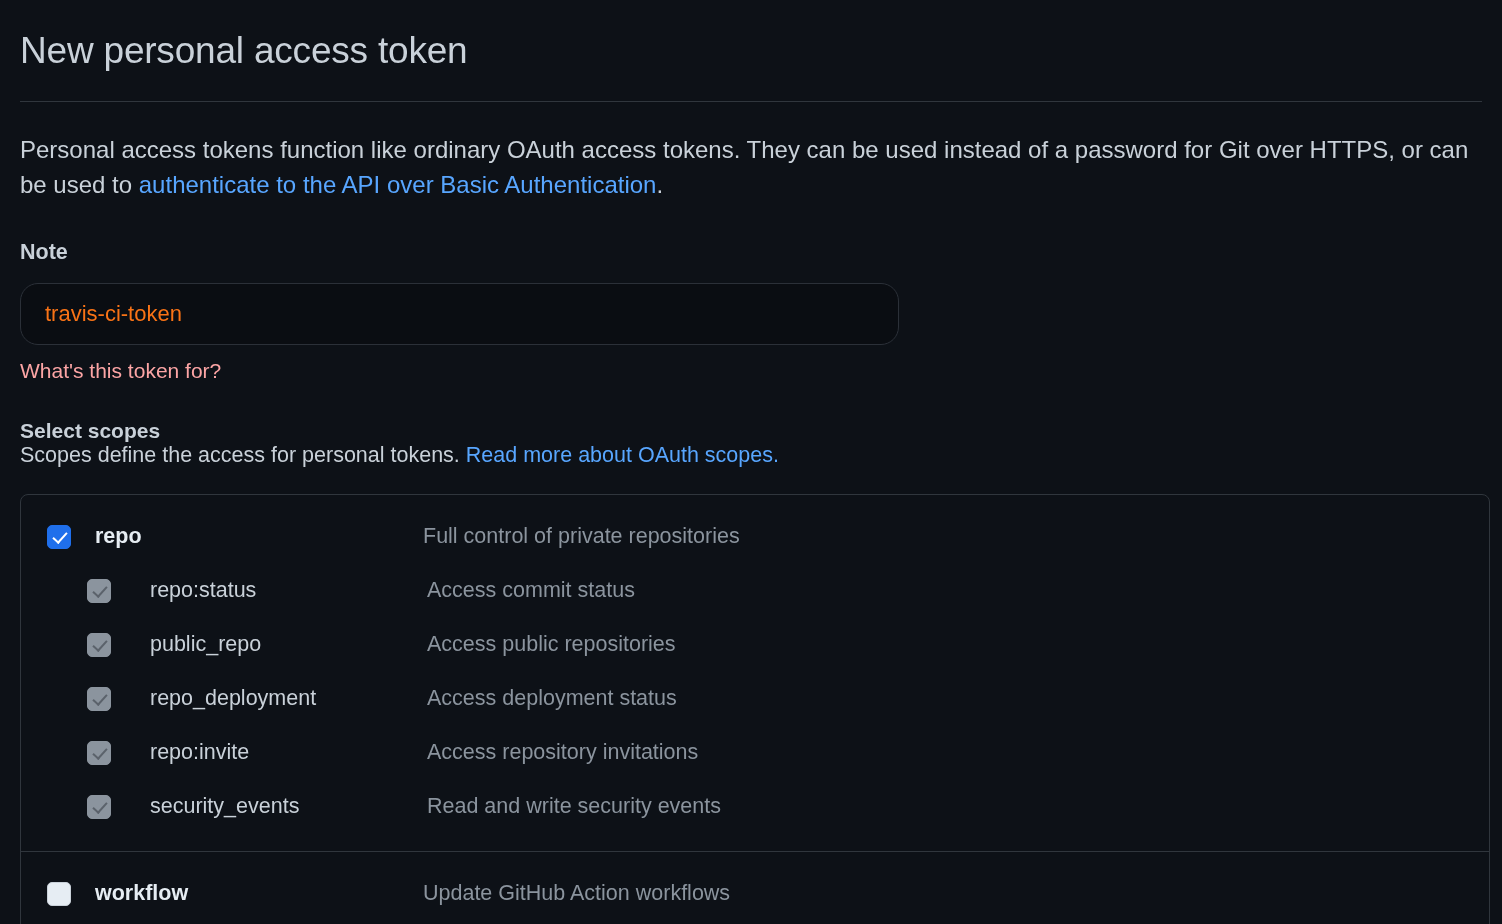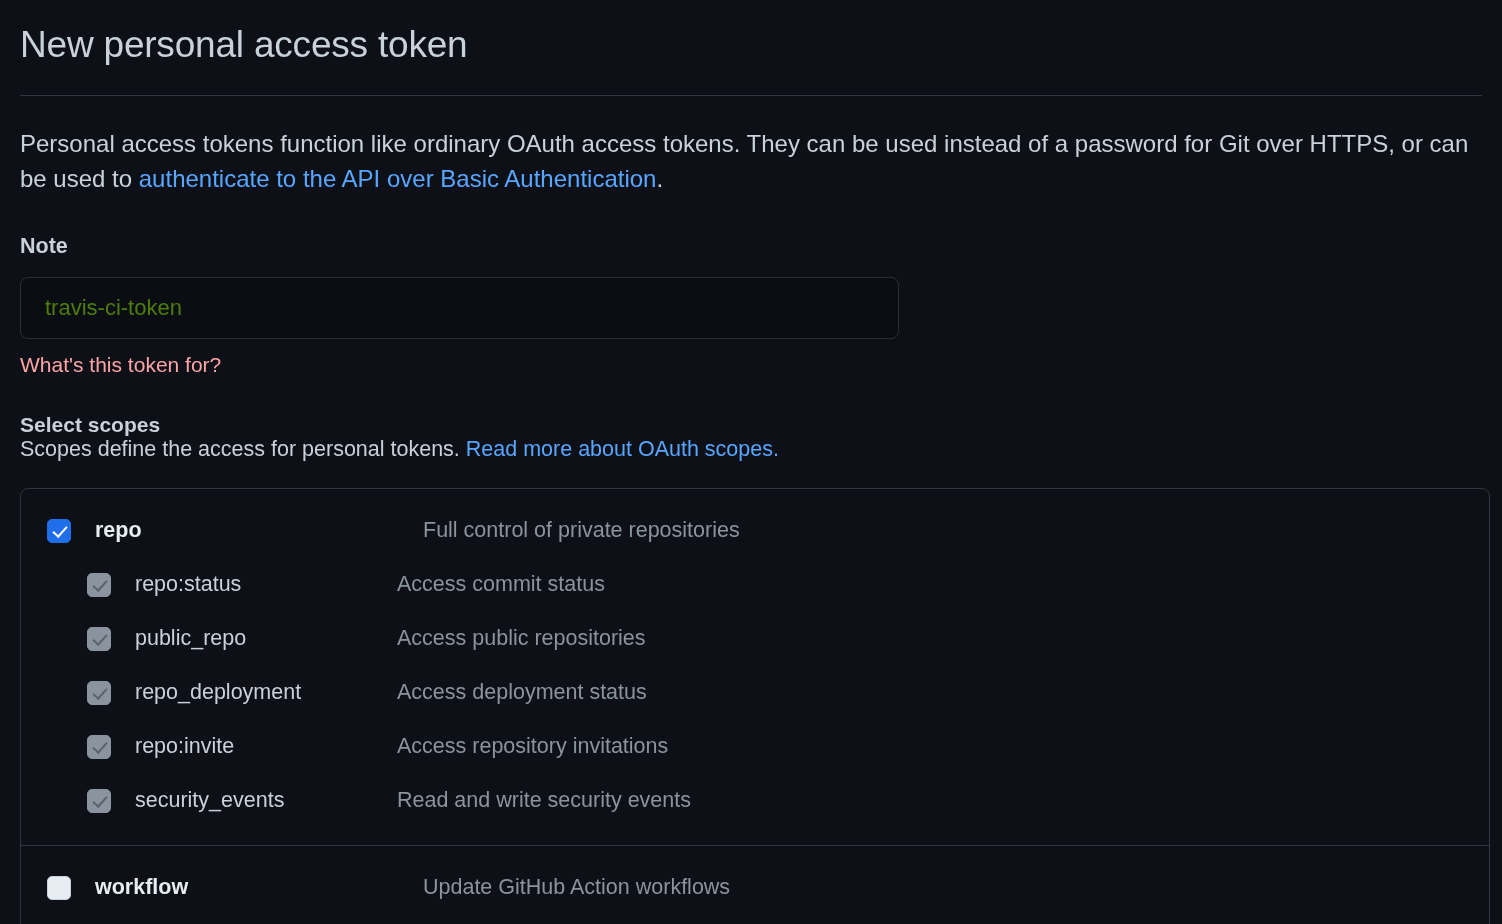--- a/index.html
+++ b/index.html
@@ -14,21 +14,21 @@
     background: #0d1117;
     font-family: "Liberation Sans", sans-serif;
     color: #c9d1d9;
     -webkit-font-smoothing: antialiased;
   }
 
   .page {
     position: relative;
     width: 1502px;
     height: 924px;
-    padding: 6px 20px;
+    padding: 12px 20px;
   }
 
   
   .page-title {
     font-size: 37px;
     font-weight: 400;
     line-height: 1.15;
     color: #c9d1d9;
     letter-spacing: -0.2px;
     padding-top: 18px;
@@ -63,22 +63,22 @@
     color: #c9d1d9;
   }
 
   .note-input {
     display: block;
     margin-top: 18px;
     width: 879px;
     height: 62px;
     background: #0a0d12;
     border: 1px solid #2b3038;
-    border-radius: 8px;
-    color: #4d7c0f;
+    border-radius: 18px;
+    color: #f97316;
     font-family: "Liberation Sans", sans-serif;
     font-size: 22px;
     padding: 0 24px;
     outline: none;
   }
   .note-input::placeholder { color: #6e7681; }
 
   .field-hint {
     margin-top: 14px;
     font-size: 21px;
@@ -120,21 +120,21 @@
     display: flex;
     align-items: center;
     padding: 0 26px;
     min-height: 40px;
   }
 
   .scope-row.parent { margin-bottom: 14px; }
   .scope-row.child  { margin-bottom: 14px; }
   .scope-row.child:last-child { margin-bottom: 0; }
 
-  .child-indent { padding-left: 66px; }
+  .child-indent { padding-left: 66px; gap: 15px; }
 
   
   .cb {
     flex: 0 0 auto;
     width: 24px;
     height: 24px;
     border-radius: 5px;
     position: relative;
     display: inline-block;
   }

